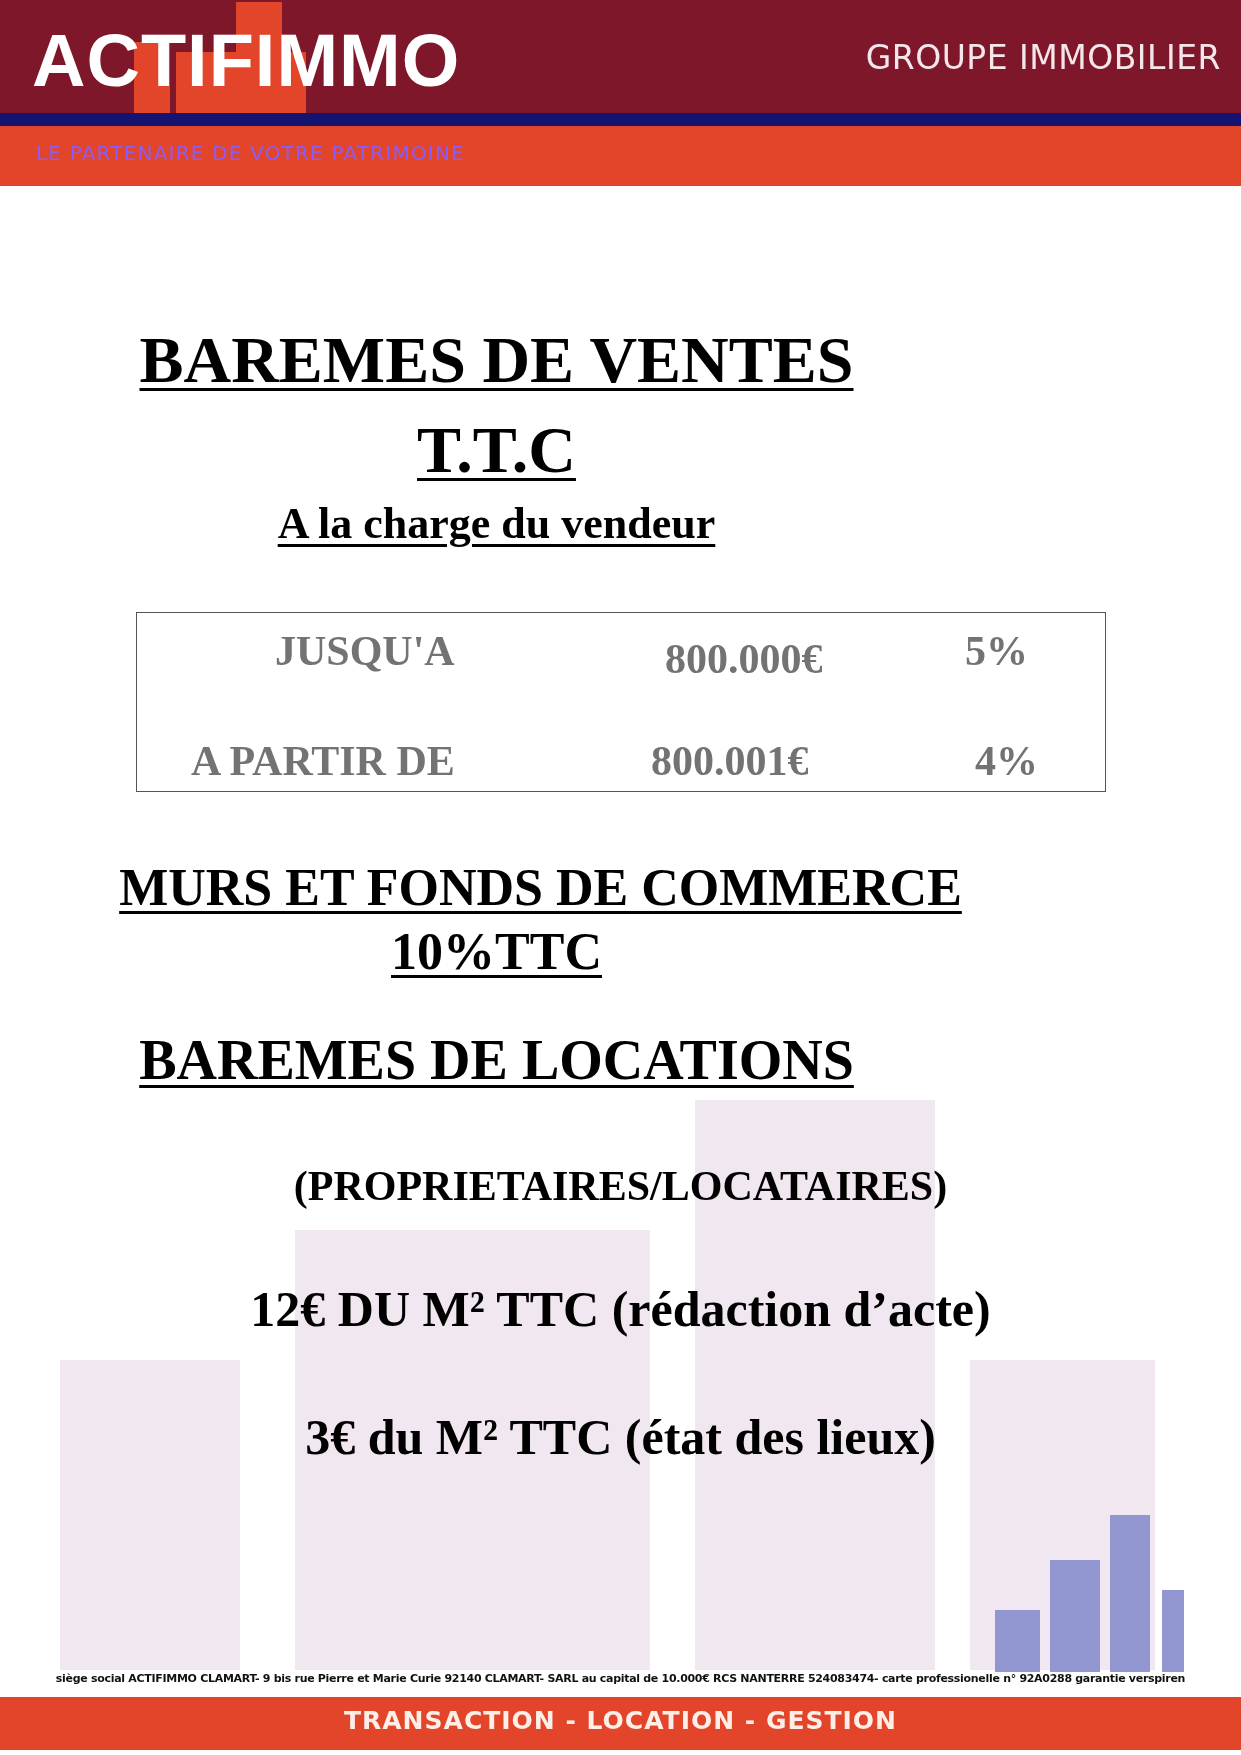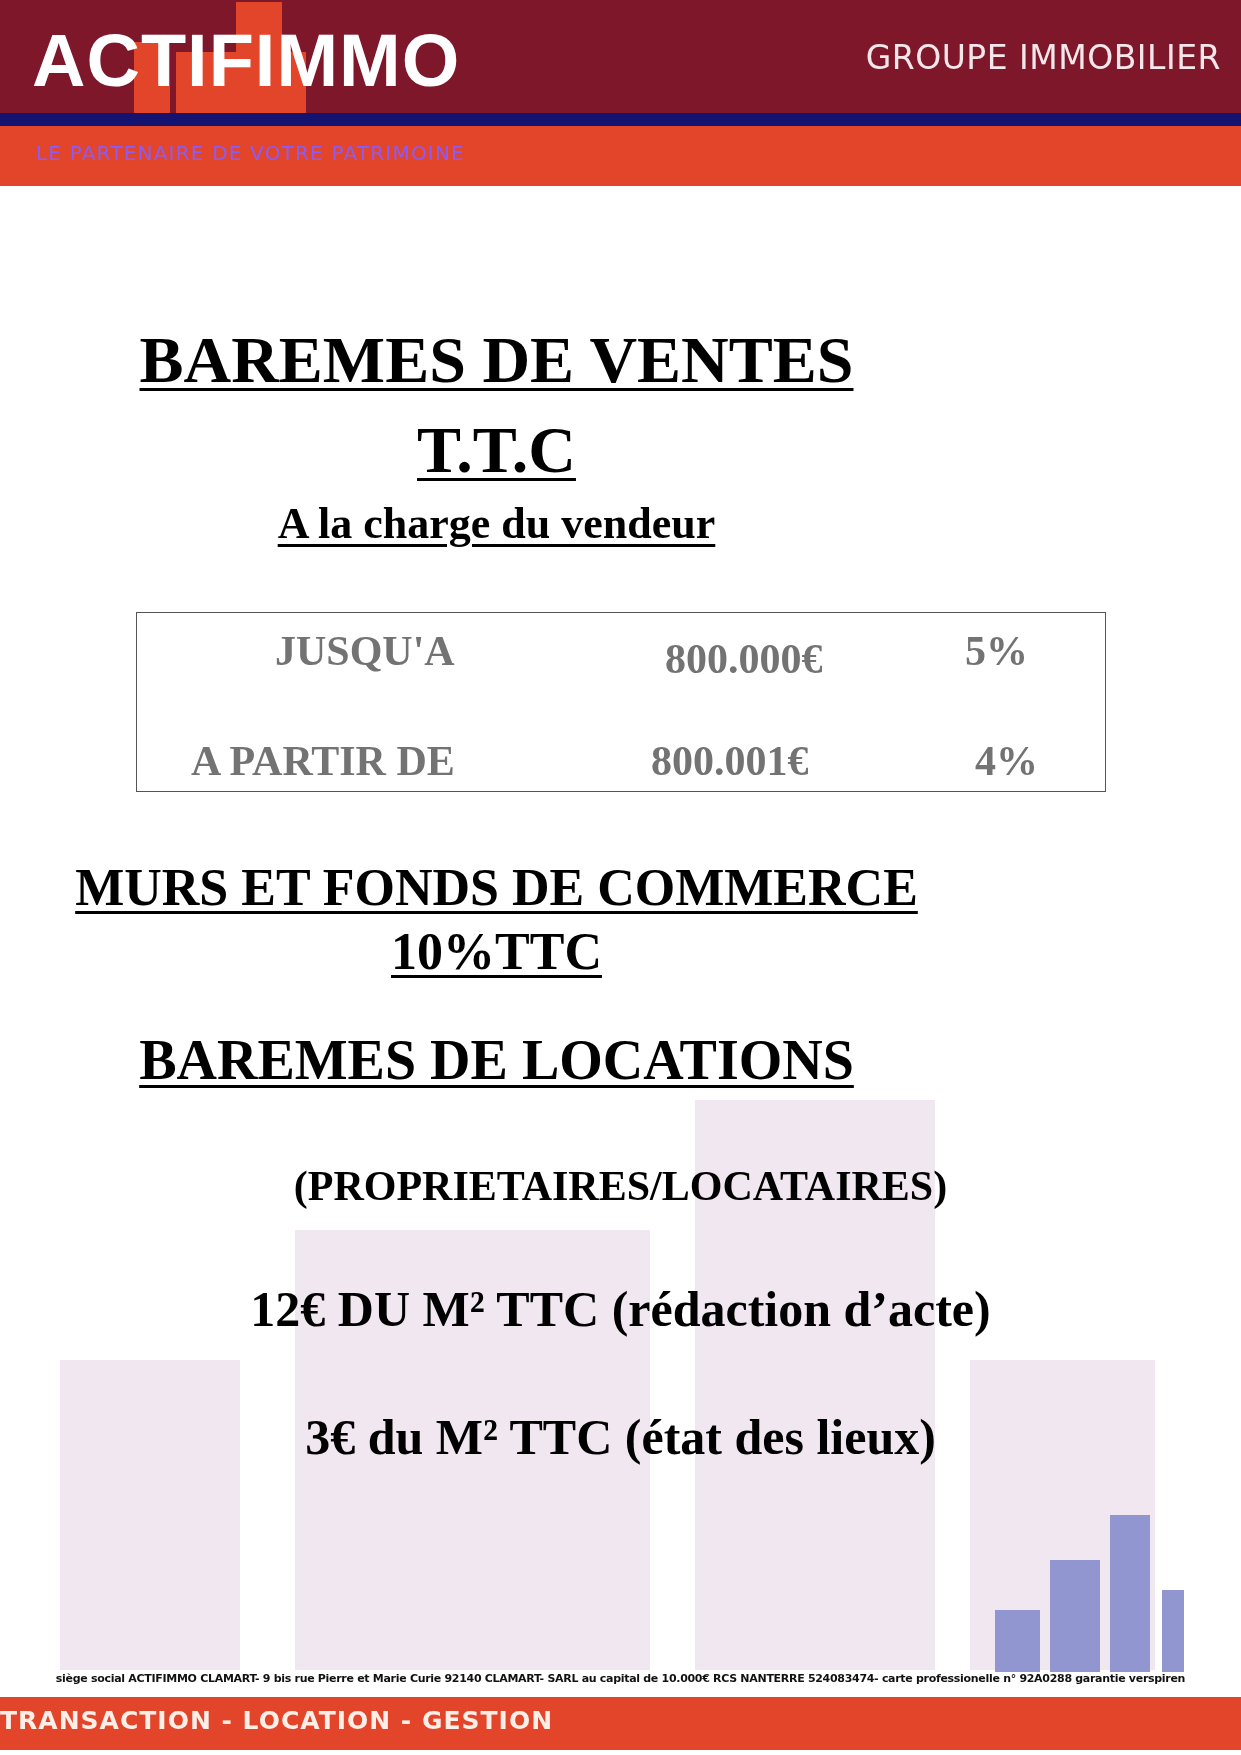--- a/index.html
+++ b/index.html
@@ -17,21 +17,21 @@
     .wm { position: absolute; background: #f1e7f0; }
     .wm-dark { position: absolute; background: #9196d0; }
     .title { position: absolute; left: 0; width: 993px; text-align: center; font-weight: bold; color: #000; text-decoration: underline; text-decoration-thickness: 3px; text-underline-offset: 6px; }
     .plain { position: absolute; left: 0; width: 1241px; text-align: center; font-weight: bold; color: #000; }
 
     .rate-box { position: absolute; left: 136px; top: 612px; width: 968px; height: 178px; border: 1.5px solid #555; background: #fff; }
     .rate-cell { position: absolute; font-weight: bold; font-size: 42px; color: #737373; text-align: center; }
 
     .legal { position: absolute; left: 0; top: 1672px; width: 1241px; text-align: center; font-family: "DejaVu Sans", sans-serif; font-weight: bold; font-size: 11px; color: #111; letter-spacing: -0.3px; }
     .footer { position: absolute; left: 0; top: 1697px; width: 1241px; height: 53px; background: #e3452a; }
-    .footer-text { position: absolute; left: 0; top: 1706px; width: 1241px; font-family: "DejaVu Sans", sans-serif; font-weight: bold; color: #fdeee8; font-size: 25px; letter-spacing: 1px; }
+    .footer-text { position: absolute; left: 0; top: 1706px; width: 1241px; text-align: center; font-family: "DejaVu Sans", sans-serif; font-weight: bold; color: #fdeee8; font-size: 25px; letter-spacing: 1px; }
   </style>
 </head>
 <body>
 
 <div>
   <div class="header-top"></div>
   <div class="logo-building" style="left:134px; top:42px; width:36px; height:71px;"></div>
   <div class="logo-building" style="left:176px; top:52px; width:130px; height:61px;"></div>
   <div class="logo-building" style="left:236px; top:2px; width:46px; height:111px;"></div>
   <div class="header-stripe"></div>
@@ -58,21 +58,21 @@
 
 <div class="rate-box">
   <div class="rate-cell" style="left:138px; top:14px;">JUSQU'A</div>
   <div class="rate-cell" style="left:528px; top:22px;">800.000€</div>
   <div class="rate-cell" style="left:828px; top:14px;">5%</div>
   <div class="rate-cell" style="left:54px; top:124px;">A PARTIR DE</div>
   <div class="rate-cell" style="left:514px; top:124px;">800.001€</div>
   <div class="rate-cell" style="left:838px; top:124px;">4%</div>
 </div>
 
-<div class="title" style="top:858px; font-size:52px;">MURS ET FONDS DE COMMERCE</div>
+<div class="title" style="top:858px; font-size:52px;margin-left:44px;">MURS ET FONDS DE COMMERCE</div>
 <div class="title" style="top:922px; font-size:52px;">10%TTC</div>
 
 <div class="title" style="top:1028px; font-size:56px;">BAREMES DE LOCATIONS</div>
 <div class="plain" style="top:1162px; font-size:42px;">(PROPRIETAIRES/LOCATAIRES)</div>
 <div class="plain" style="top:1280px; font-size:50px;">12€ DU M² TTC (rédaction d’acte)</div>
 <div class="plain" style="top:1408px; font-size:50px;">3€ du M² TTC (état des lieux)</div>
 
 <div class="legal">siège social ACTIFIMMO CLAMART- 9 bis rue Pierre et Marie Curie 92140 CLAMART- SARL au capital de 10.000€ RCS NANTERRE 524083474- carte professionelle n° 92A0288 garantie verspiren</div>
 <div class="footer"></div>
 <div class="footer-text">TRANSACTION - LOCATION - GESTION</div>

